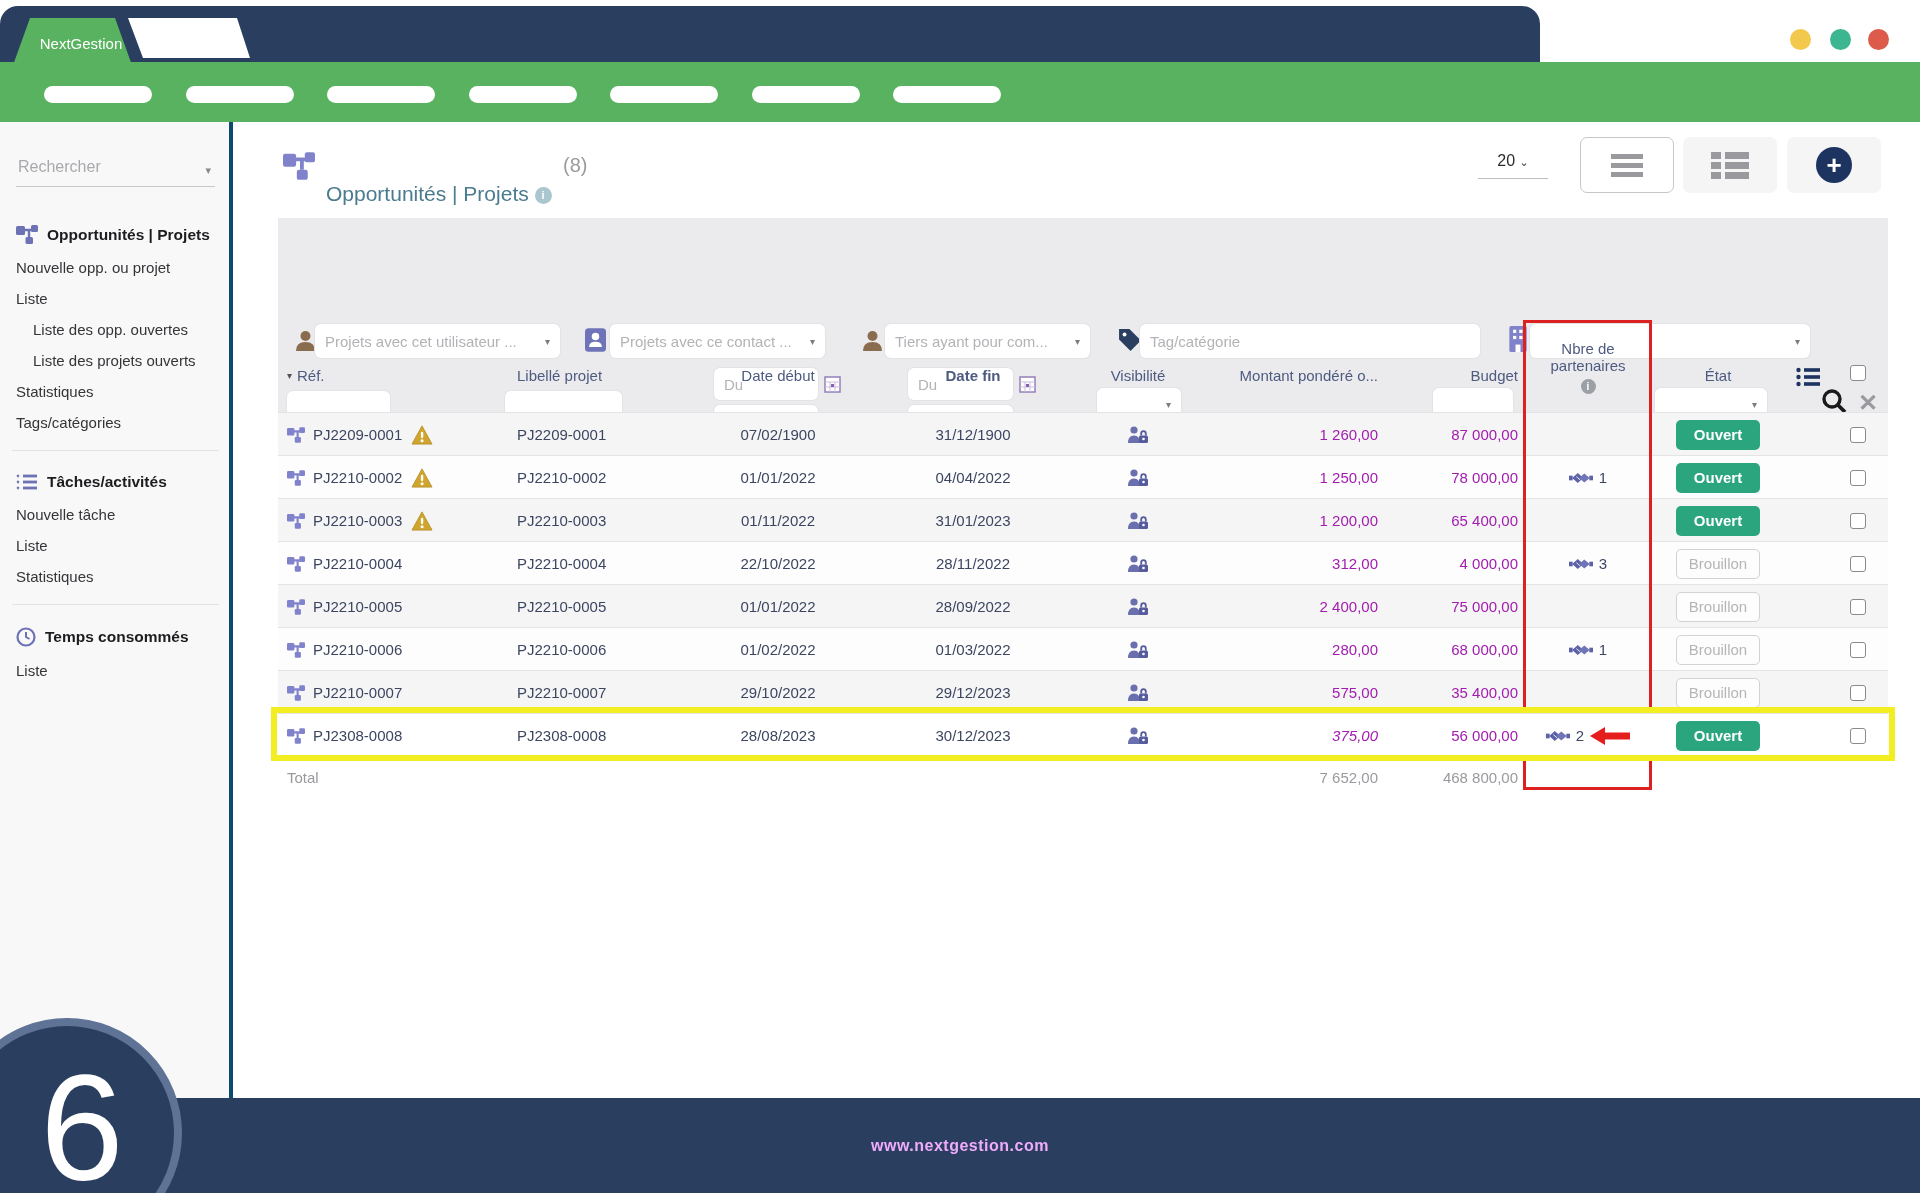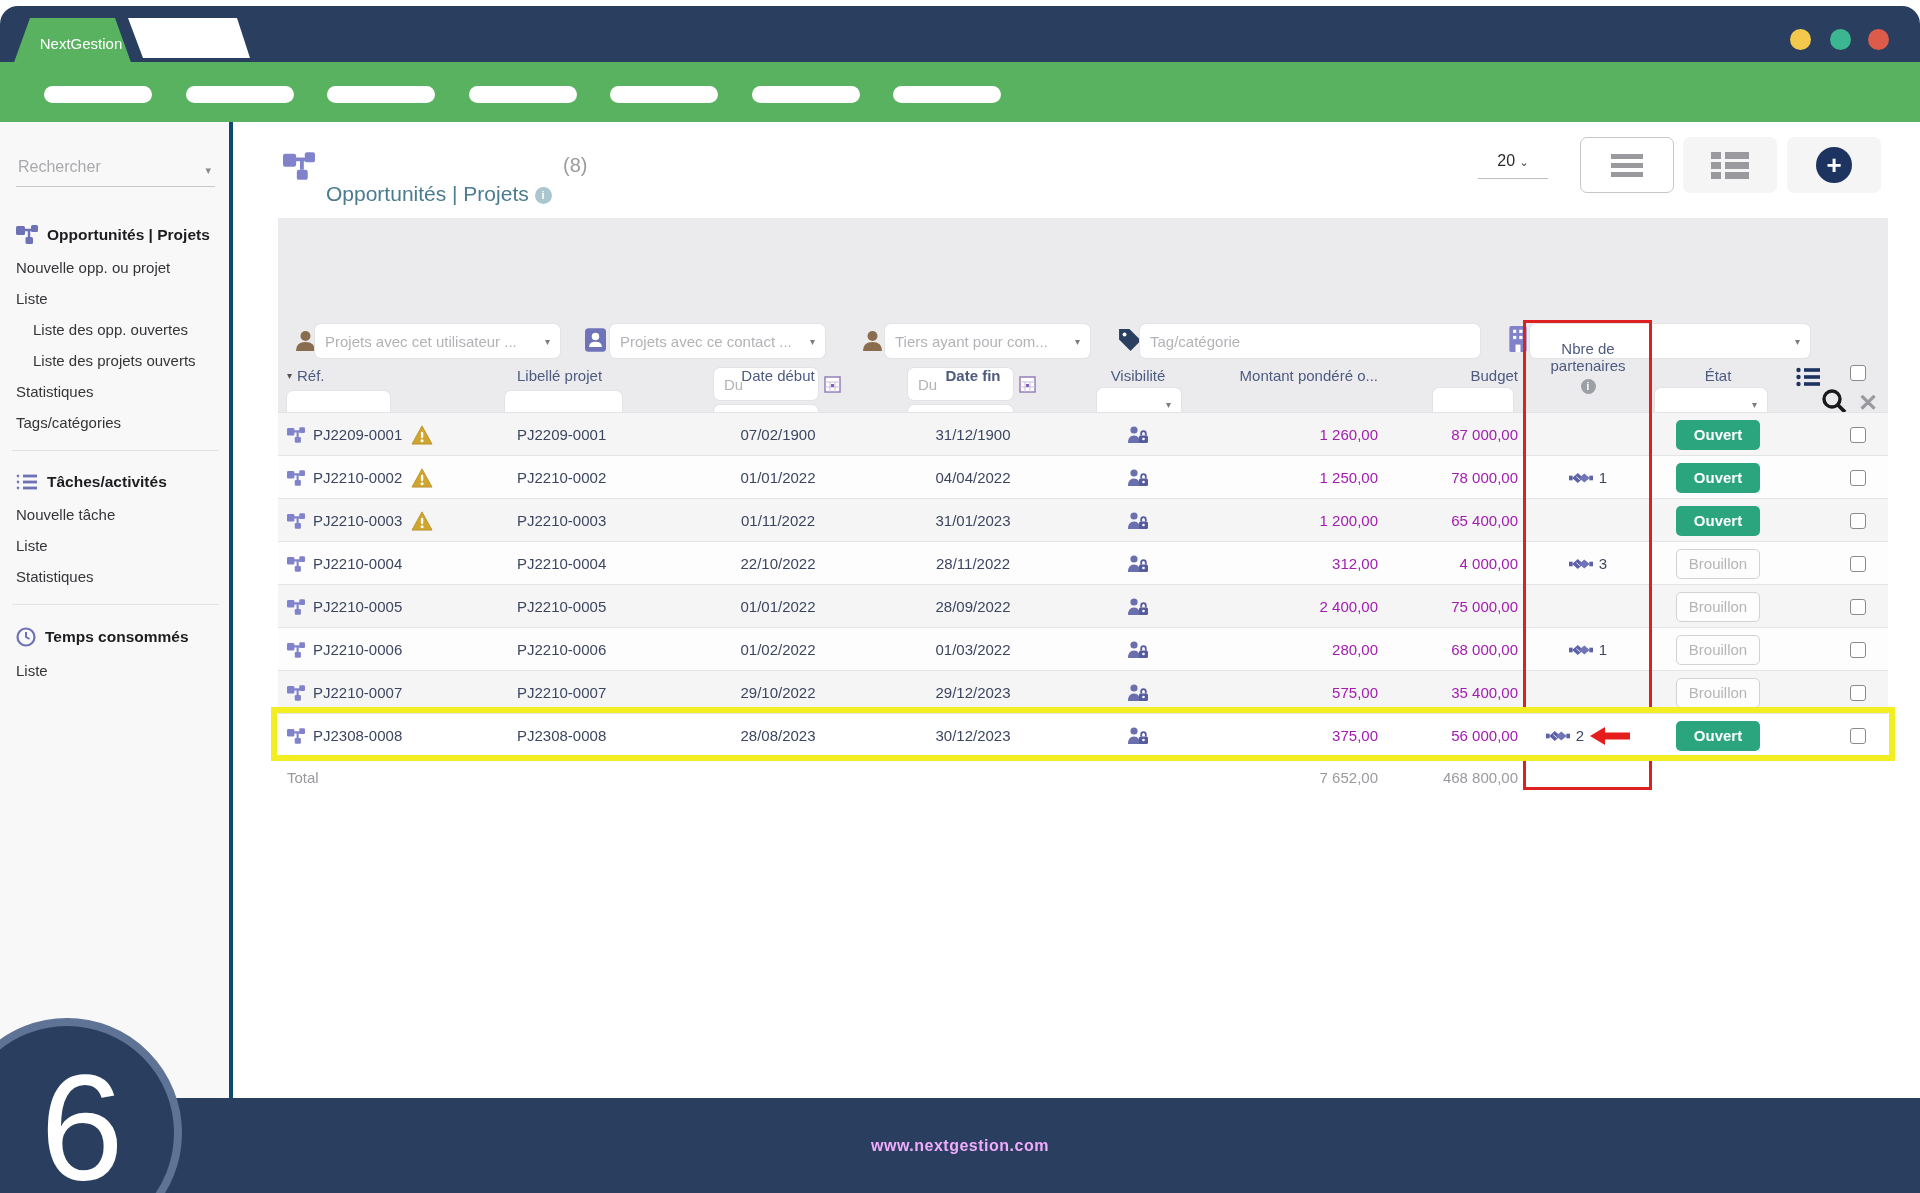--- a/index.html
+++ b/index.html
@@ -1,20 +1,20 @@
 <!DOCTYPE html>
 <html><head>
 <meta charset="utf-8">
 <style>
   * { margin:0; padding:0; box-sizing:border-box; }
   body { background:#fff; font-family:"Liberation Sans", sans-serif; }
   .stage { position:relative; width:1920px; height:1193px; background:#fff; overflow:hidden; }
 
   
-  .titlebar { position:absolute; left:0; top:6px; width:1920px; height:56px;
+  .titlebar { position:absolute; left:0; top:6px; width:1540px; height:56px;
     background:#2a3f5f; border-radius:18px 18px 0 0; }
   .tab-green { position:absolute; left:12px; top:12px; width:138px; height:50px;
     background:#58b25f; clip-path:polygon(18px 0, 103px 0, 121px 100%, 0 100%);
     color:#fff; font-size:15px; display:flex; align-items:center; justify-content:center; }
   .tab-white { position:absolute; left:128px; top:12px; width:122px; height:40px;
     background:#fff; clip-path:polygon(0 0, 109px 0, 122px 100%, 15px 100%); }
   .dot { position:absolute; top:23px; width:21px; height:21px; border-radius:50%; }
   .dot.y { left:1790px; background:#f2c94c; }
   .dot.g { left:1830px; background:#3cb591; }
   .dot.r { left:1868px; background:#dd5b4b; }
@@ -716,21 +716,21 @@
           <div class="cell c-center" style="left: 605px; width: 180px; top: 0px; height: 43px;">30/12/2023</div>
           <div class="cell c-center" style="left: 795px; width: 130px; top: 0px; height: 43px;">
             <svg width="22" height="18" viewBox="0 0 22 18">
               <circle cx="7" cy="4" r="3.6" fill="#6a6fae"></circle>
               <path d="M1 17 Q1 9.5 7 9.5 Q13 9.5 13 17 Z" fill="#6a6fae"></path>
               <rect x="12" y="9.5" width="9" height="7.5" rx="1.5" fill="#565b9e"></rect>
               <path d="M14.2 9.5 V7.6 Q14.2 5.2 16.5 5.2 Q18.8 5.2 18.8 7.6 V9.5" fill="none" stroke="#565b9e" stroke-width="1.8"></path>
               <circle cx="16.5" cy="13" r="1.3" fill="#fff"></circle>
             </svg>
           </div>
-          <div class="cell c-right money" style="left: 935px; width: 165px; top: 0px; height: 43px;">375,00</div>
+          <div class="cell c-right money" style="left: 935px; width: 165px; top: 0px; height: 43px; font-style: italic;">375,00</div>
           <div class="cell c-right money" style="left: 1105px; width: 135px; top: 0px; height: 43px;">56 000,00</div>
           <div class="cell c-center" style="left: 1250px; width: 120px; top: 0px; height: 43px;">
             <span>
               <svg width="24" height="14" viewBox="0 0 26 14">
                 <rect x="0" y="4.5" width="4" height="5" fill="#5d62a8"></rect>
                 <rect x="22" y="4.5" width="4" height="5" fill="#5d62a8"></rect>
                 <path d="M3.5 7 L9.5 1.5 L15.5 7 L9.5 12.5 Z" fill="#5d62a8"></path>
                 <path d="M11 7 L16.5 2 L22.5 7 L16.5 12 Z" fill="#7075b8"></path>
                 <path d="M8 5.5 L12 9" stroke="#fff" stroke-width="0.9"></path>
               </svg>

